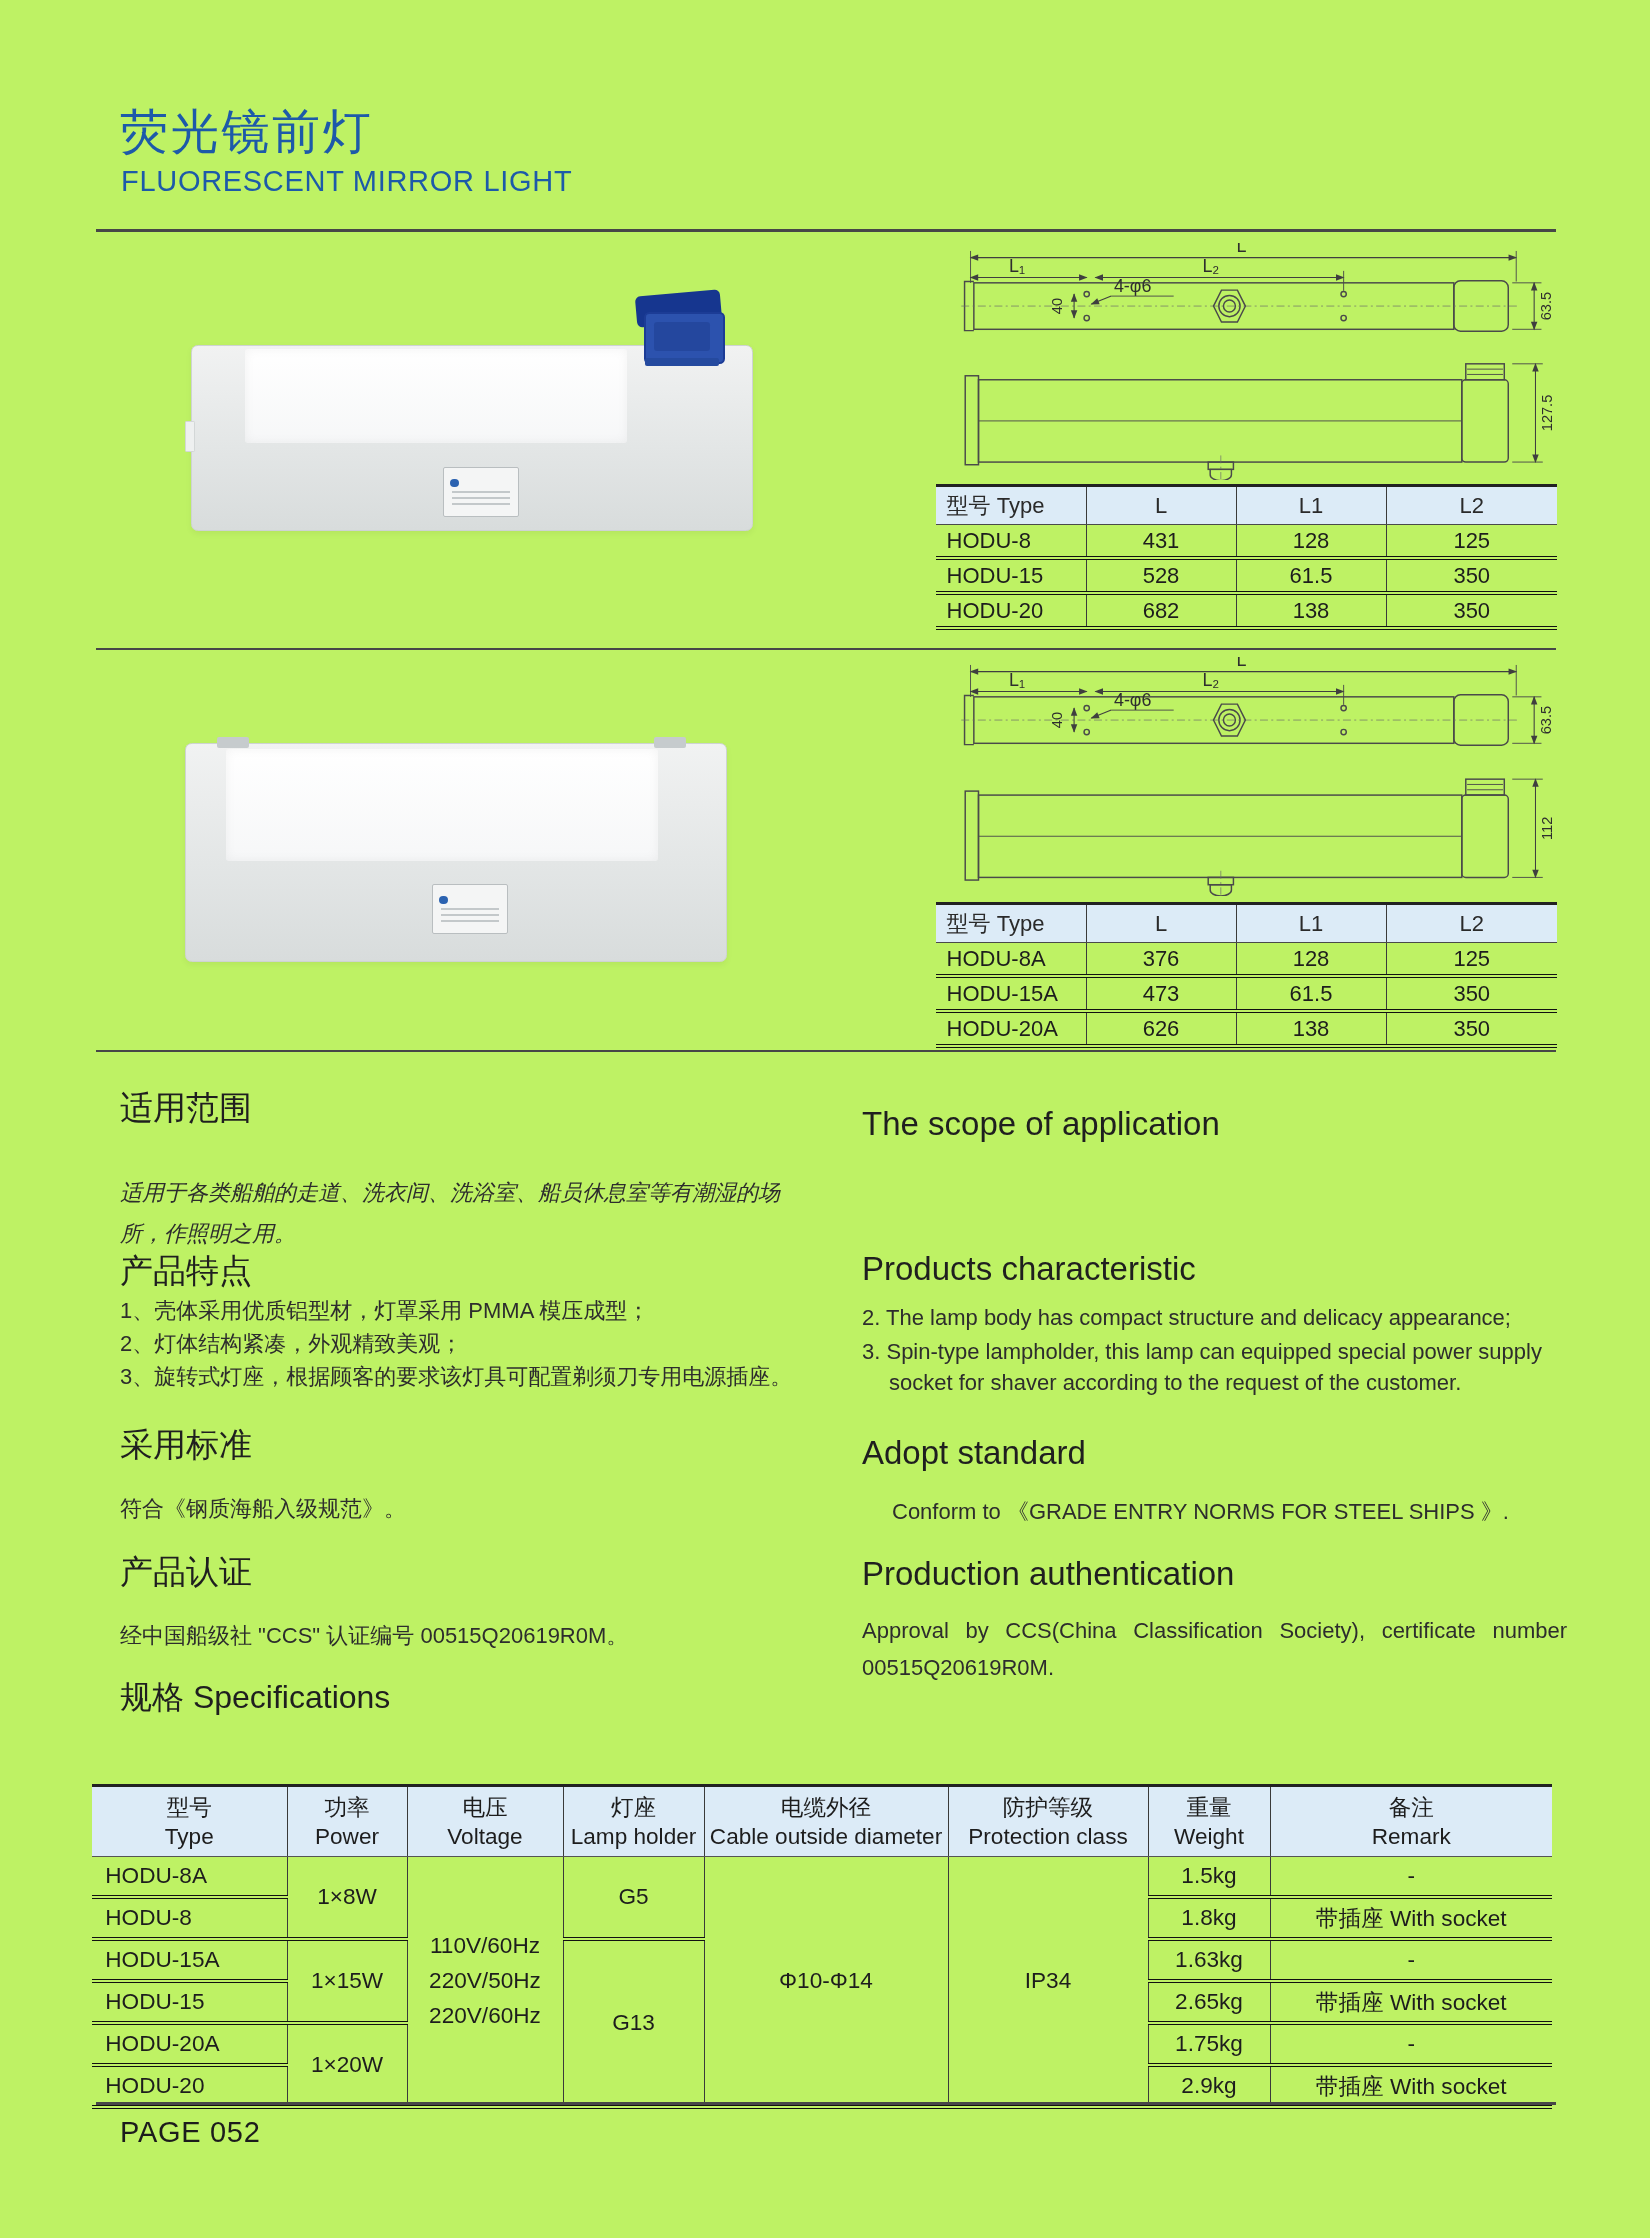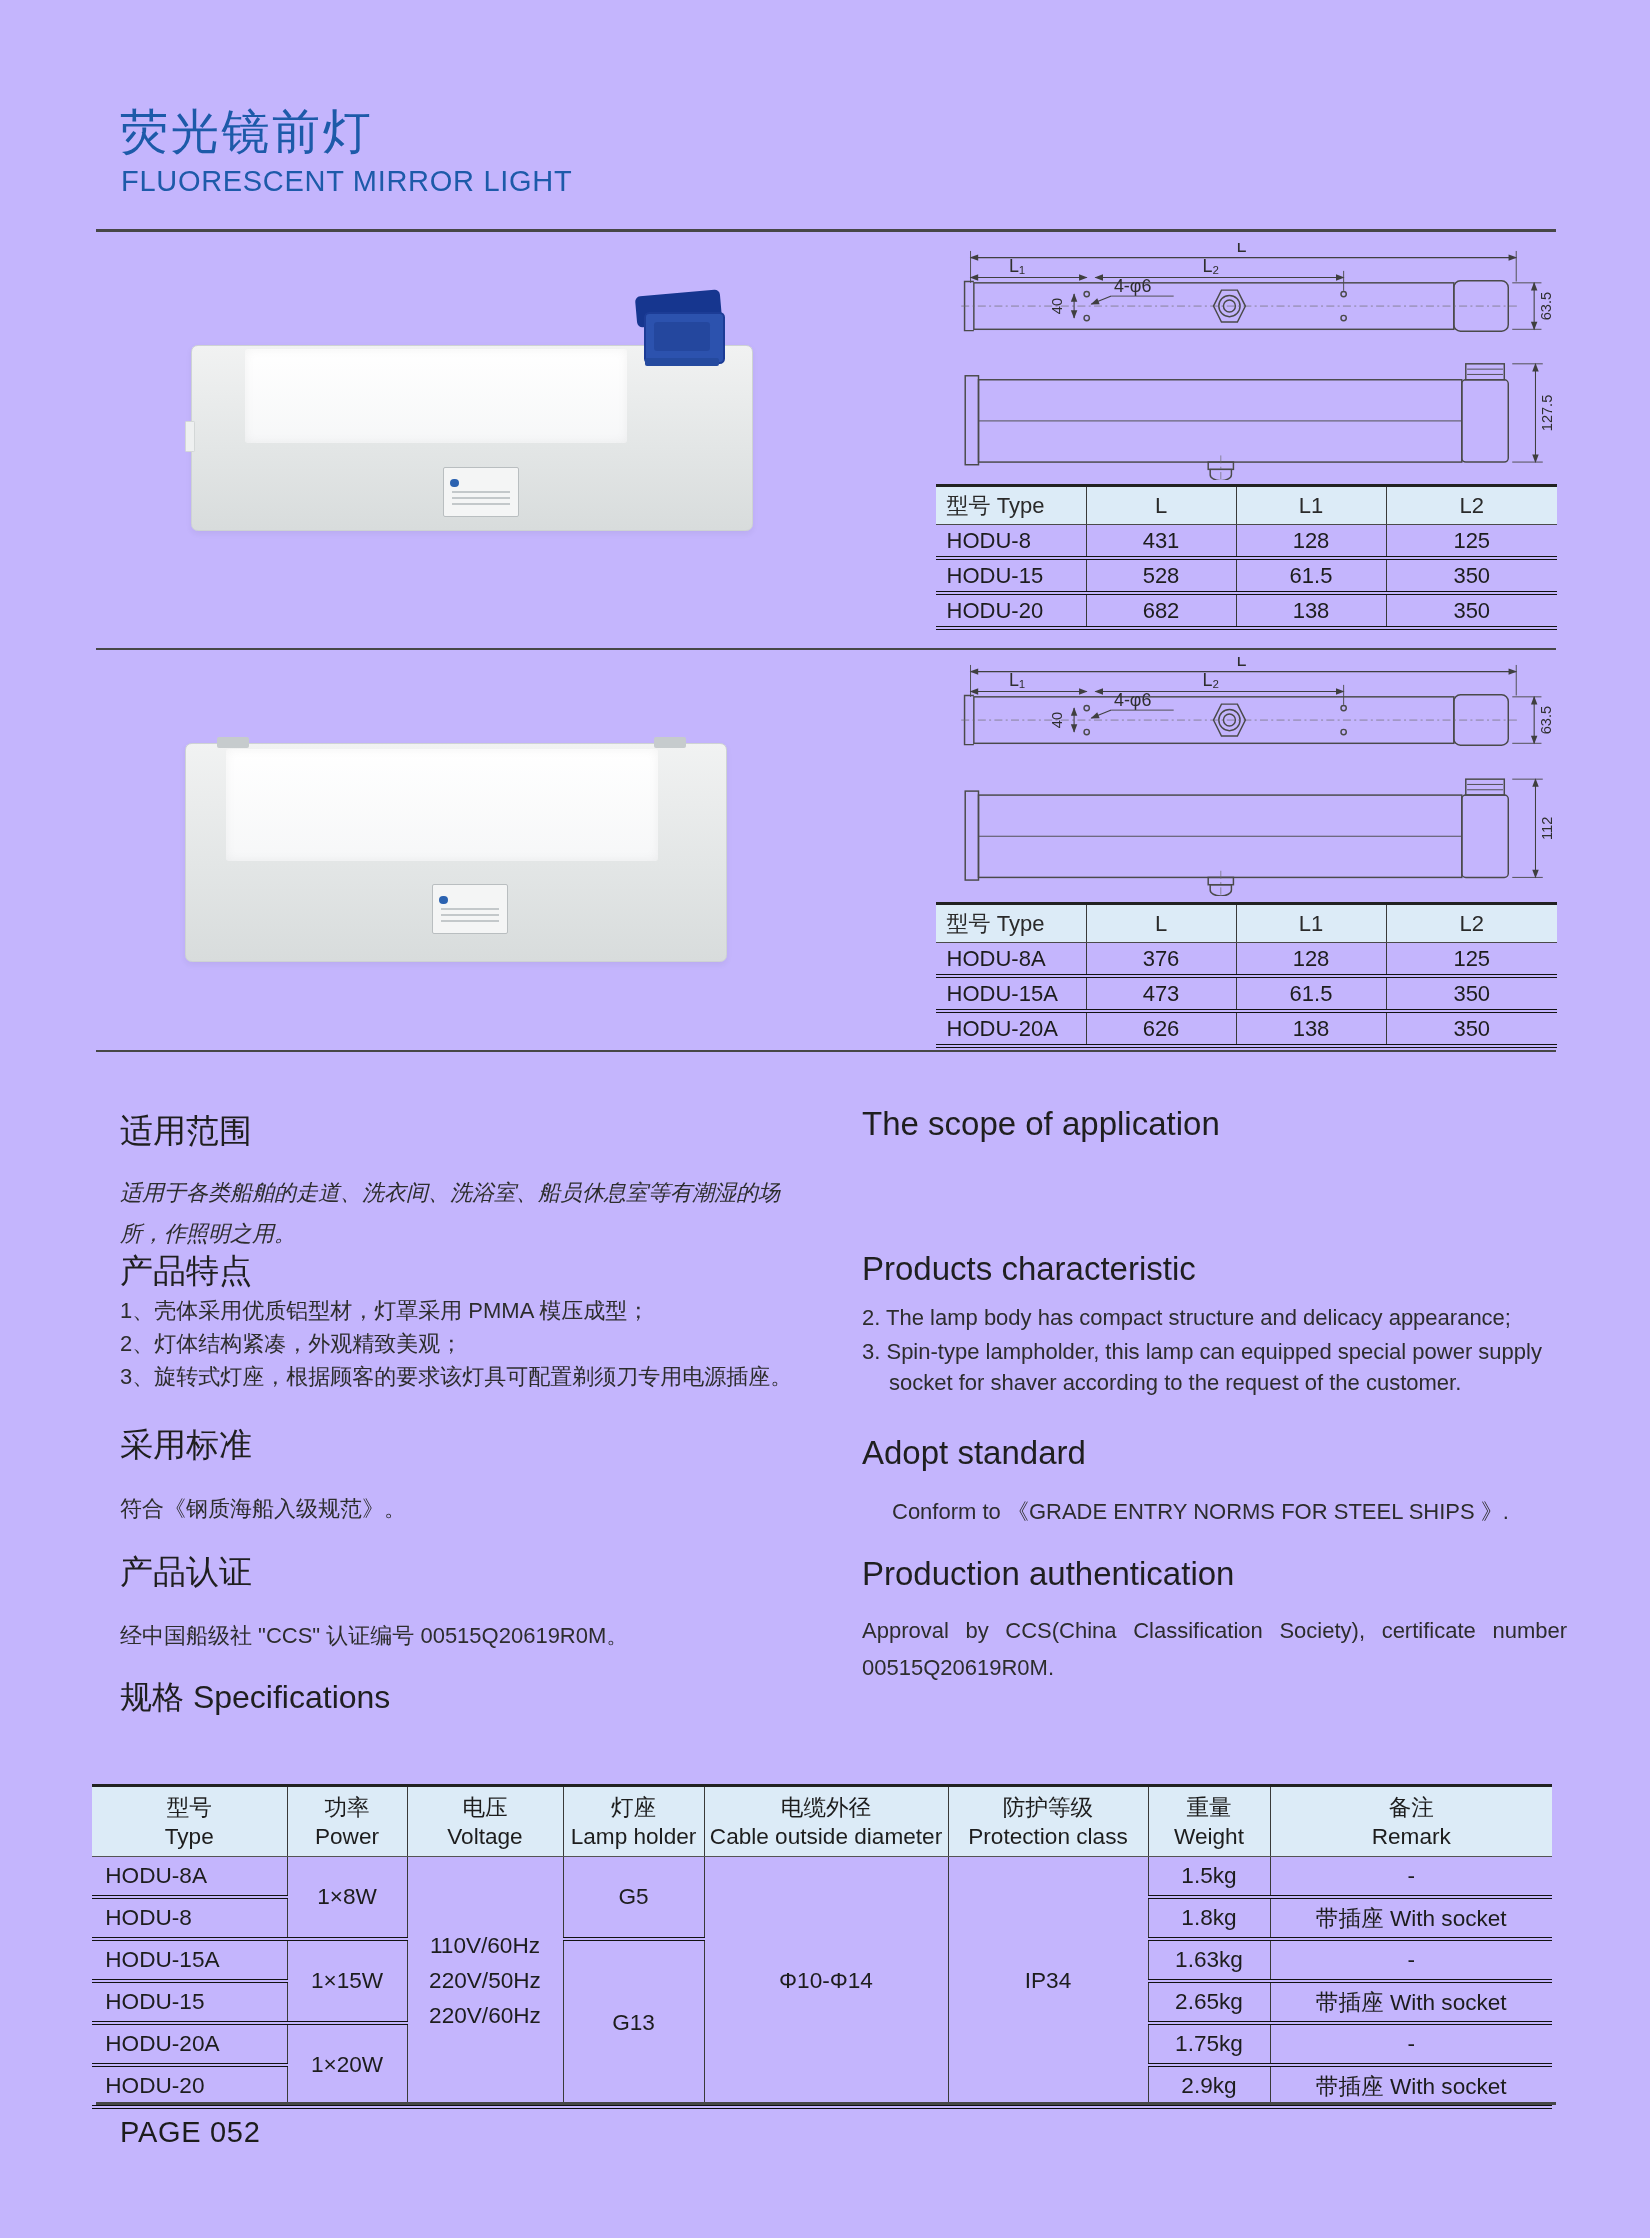--- a/index.html
+++ b/index.html
@@ -1,16 +1,16 @@
 <!DOCTYPE html>
 <html style="font-size:10.6px"><head>
 <meta charset="utf-8">
 <style>
   html,body{margin:0;padding:0;background:#ffffff;}
-  #page{position:relative;width:1650px;height:2239px;background:#c4b5fd;overflow:hidden;
+  #page{position:relative;width:1650px;height:2239px;background:#bef264;overflow:hidden;
         font-family:"Liberation Sans","DejaVu Sans",sans-serif;color:#2a2a2a;}
   
   .title-zh{position:absolute;left:120px;top:100px;font-size:48px;font-weight:500;color:#1d5aa9;letter-spacing:2.7px;}
   .title-en{position:absolute;left:121px;top:165px;font-size:29px;font-weight:500;color:#1d5aa9;letter-spacing:0.7px;}
   .hrule{position:absolute;left:96px;width:1460px;background:#474747;}
   
   .photo{position:absolute;}
   .photo .pbody{position:absolute;background:linear-gradient(180deg,#f1f2f2,#e3e6e6 55%,#d8dcdc);
         border:1.3px solid #ced3d3;border-radius:6.7px;box-shadow:0 2.7px 6.7px rgba(0,0,0,0.05);}
   .photo .diffuser{position:absolute;background:linear-gradient(180deg,#ffffff,#f6f7f8);
@@ -271,21 +271,21 @@
         <td class="t-col">HODU-20A</td>
         <td>626</td>
         <td>138</td>
         <td>350</td>
       </tr>
     </tbody>
   </table>
 
   <div class="hrule" style="top:1050px;height:2px;"></div>
 
-  <div class="h-zh" style="left:120px;top:1109px;">适用范围</div>
+  <div class="h-zh" style="left:120px;top:1086px;">适用范围</div>
   <div class="p" style="left:120px;top:1172px;width:692px;font-style:italic;">适用于各类船舶的走道、洗衣间、洗浴室、船员休息室等有潮湿的场所，作照明之用。</div>
 
   <div class="h-zh" style="left:120px;top:1249px;">产品特点</div>
   <div class="p zh-items" style="left:120px;top:1294px;width:732px;">
     <div>1、壳体采用优质铝型材，灯罩采用 PMMA 模压成型；</div>
     <div>2、灯体结构紧凑，外观精致美观；</div>
     <div>3、旋转式灯座，根据顾客的要求该灯具可配置剃须刀专用电源插座。</div>
   </div>
 
   <div class="h-zh" style="left:120px;top:1423px;">采用标准</div>

